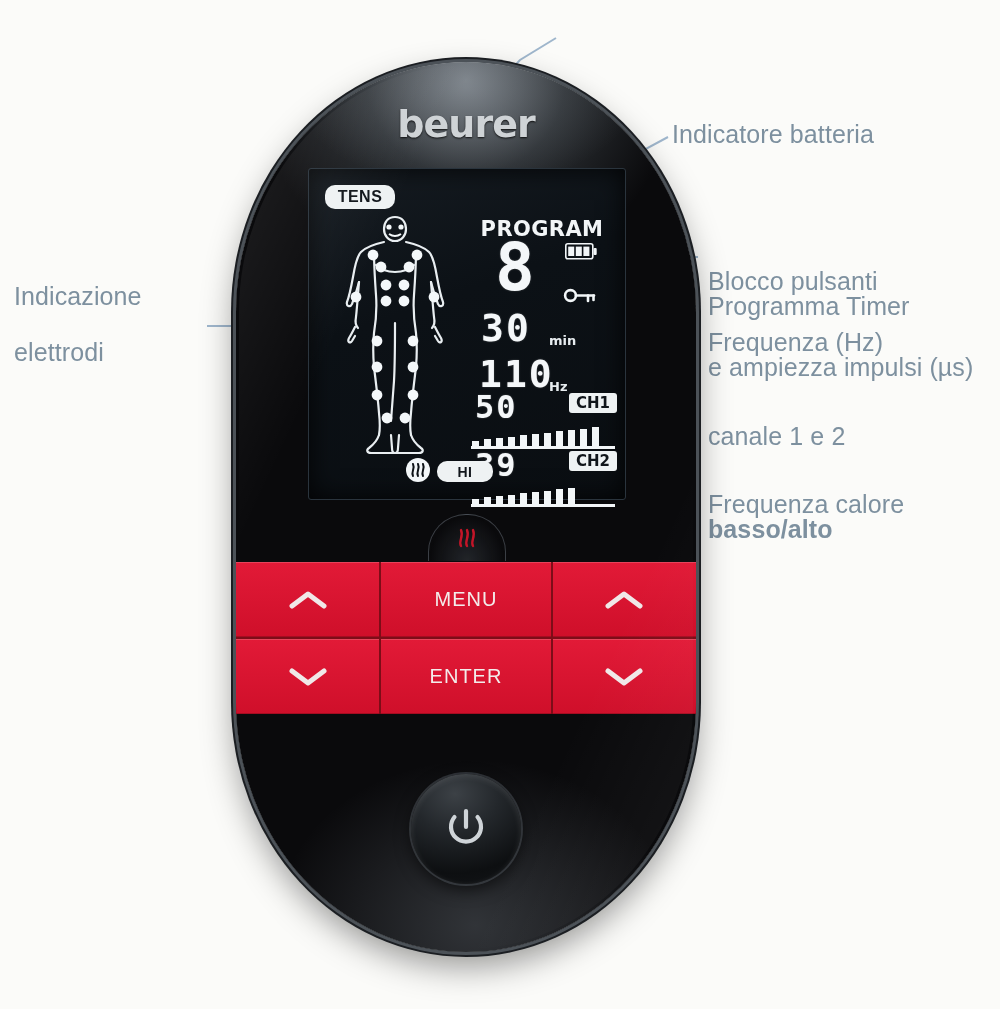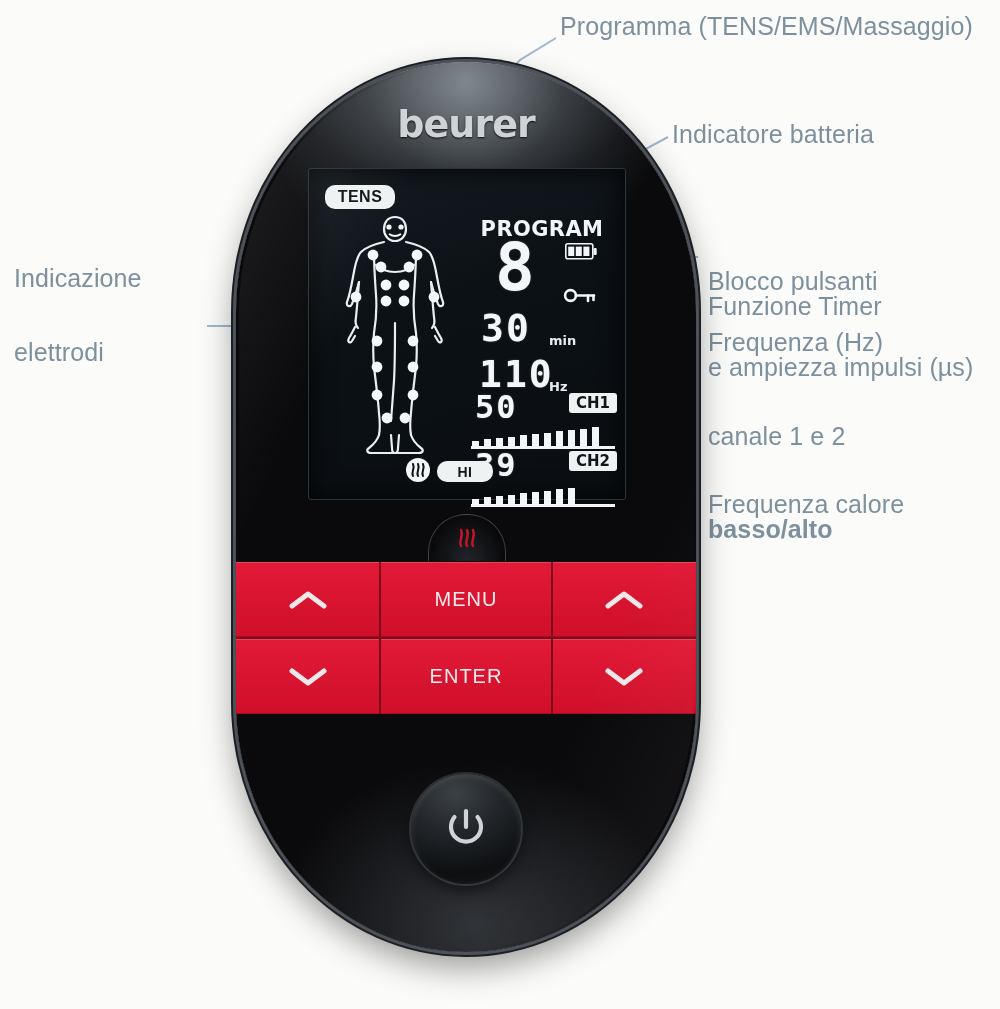--- a/index.html
+++ b/index.html
@@ -174,34 +174,33 @@
 
       <path d="M698 421 L600 421 L552 391"></path>
       <path d="M600 421 L552 452"></path>
 
       <path d="M698 496 L452 496 L420 469"></path>
 
       <path d="M207 326 L420 326"></path>
     </g>
   </svg>
 
-  <div class="anno" style="left:560px;top:12px;">Programma (TENS/EMS/Massaggio)</div>
   <div class="anno" style="left:672px;top:120px;">Indicatore batteria</div>
 
   <div class="anno" style="left:708px;top:267px;">Blocco pulsanti</div>
-  <div class="anno" style="left:708px;top:292px;">Funzione Timer</div>
+  <div class="anno" style="left:708px;top:292px;">Programma Timer</div>
   <div class="anno" style="left:708px;top:353px;">e ampiezza impulsi (µs)</div>
   <div class="anno" style="left:708px;top:328px;">Frequenza (Hz)</div>
 
   <div class="anno" style="left:708px;top:422px;">canale 1 e 2</div>
 
   <div class="anno" style="left:708px;top:490px;">Frequenza calore</div>
   <div class="anno" style="left:708px;top:515px;font-weight:bold;">basso/alto</div>
 
-  <div class="anno" style="left:14px;top:264px;">Indicazione</div>
+  <div class="anno" style="left:14px;top:282px;">Indicazione</div>
   <div class="anno" style="left:14px;top:338px;text-align:center;">elettrodi</div>
 
   <div id="device">
     <div id="devGloss"></div>
 
     <div id="brand">beurer</div>
 
     <div id="lcd">
 
       <div class="pill" id="tensBadge">TENS</div>

